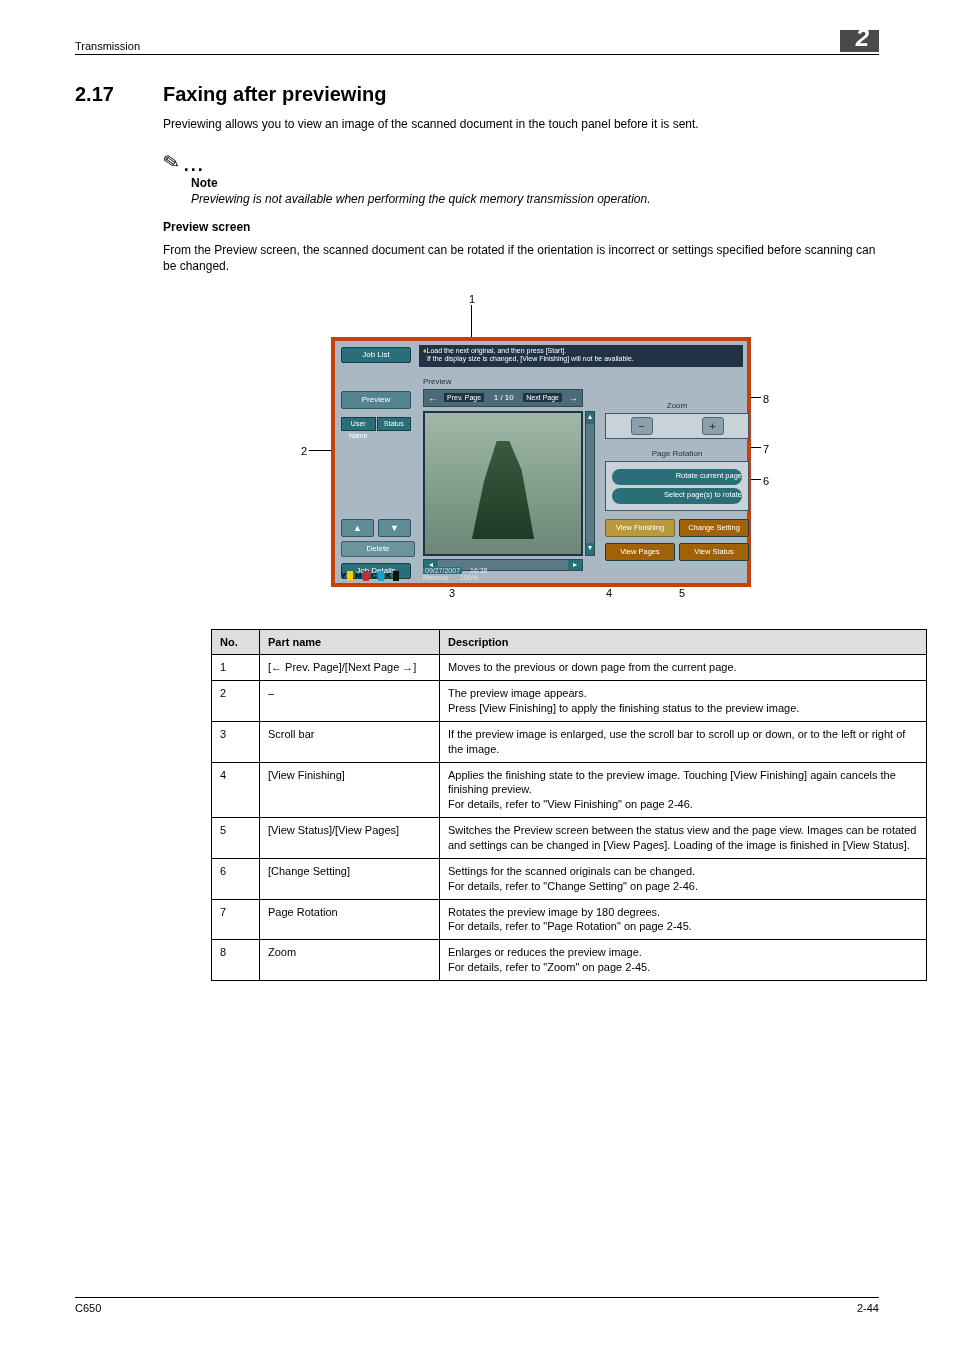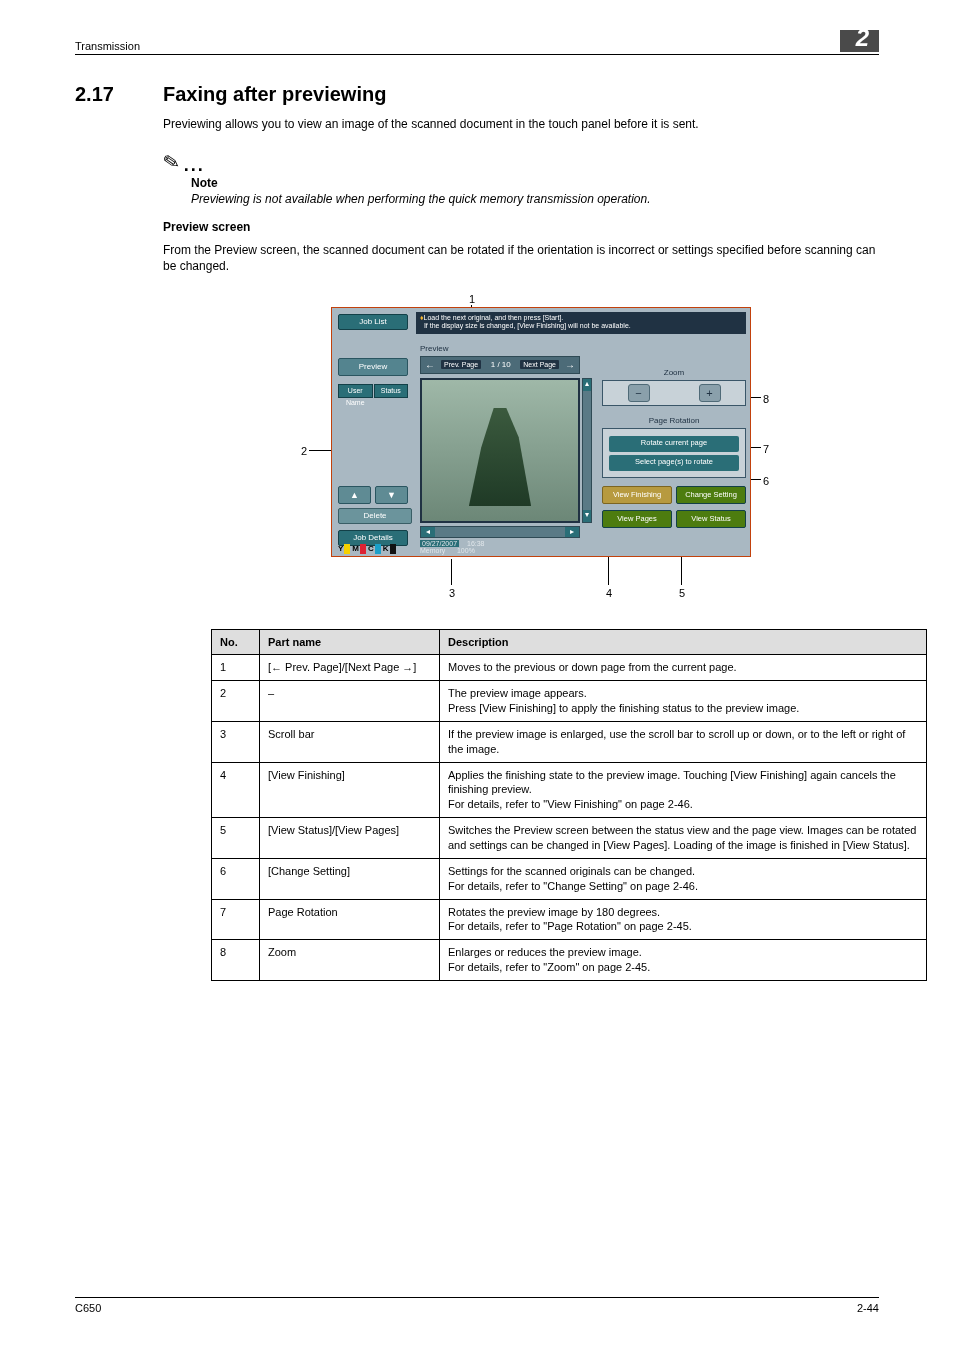--- a/index.html
+++ b/index.html
@@ -81,24 +81,24 @@
     color:#000;
   }
   .call-line {
     position:absolute;
     background:#000;
   }
 
   
   .panel {
     position: absolute;
-    left: 60px; top: 14px;
+    left: 60px; top: 44px;
     width: 420px; height: 250px;
     background: #a9b8c2;
-    border: 1px solid #c2410c;
+    border: 4px solid #c2410c;
     font-size: 8px;
     color:#fff;
   }
   .msgbar {
     position:absolute; left:84px; top:4px; right:4px; height:22px;
     background:#203243; padding:2px 4px; font-size:7px; line-height:1.2;
   }
   .msgbar .orange { color:#f7b733; }
   .joblist-btn {
     position:absolute; left:6px; top:6px; width:70px; height:16px;
@@ -167,25 +167,25 @@
   .vscroll .vs-bot{position:absolute; bottom:0; width:100%;}
 
   .right-col { position:absolute; left:270px; top:60px; width:144px; }
   .right-label { text-align:center; font-size:8px; color:#203243; margin-bottom:3px;}
   .zoom-box {
     height:26px; border:1px solid #3a5668; background:#c8d2d8;
     display:flex; justify-content:space-around; align-items:center; margin-bottom:10px;
   }
   .zbtn{ width:22px; height:18px; background:#8aa0ab; border:1px solid #4f6a77; border-radius:3px; text-align:center; line-height:16px; color:#203243; font-size:11px;}
   .rot-box { border:1px solid #3a5668; background:#c8d2d8; padding:4px 6px 6px 6px; margin-bottom:8px;}
-  .rbtn { background:#2a6e77; height:16px; border-radius:2px; text-align:center; line-height:14px; font-size:7.5px; margin-top:3px;}
+  .rbtn { background:#2a6e77; height:16px; border-radius:8px; text-align:right; line-height:14px; font-size:7.5px; margin-top:3px;}
   .btm-row { display:flex; gap:4px; margin-bottom:6px;}
   .btm-row .bb { flex:1; height:18px; border-radius:2px; text-align:center; font-size:7.5px; line-height:16px;}
   .bb-gold{ background:#b79a3f; border:1px solid #7c6522;}
-  .bb-teal{ background:#4d7c0f; border:1px solid #134048;}
+  .bb-teal{ background:#a16207; border:1px solid #134048;}
   .footer-info{ position:absolute; left:88px; bottom:2px; font-size:7px; color:#e0e6ea;}
   .footer-info .dt{background:#2a6e77; padding:0 2px; margin-right:6px;}
 
   
   table.parts {
     width: 100%;
     border-collapse: collapse;
     font-size: 11px;
     margin-bottom: 40px;
     margin-left: 48px;

